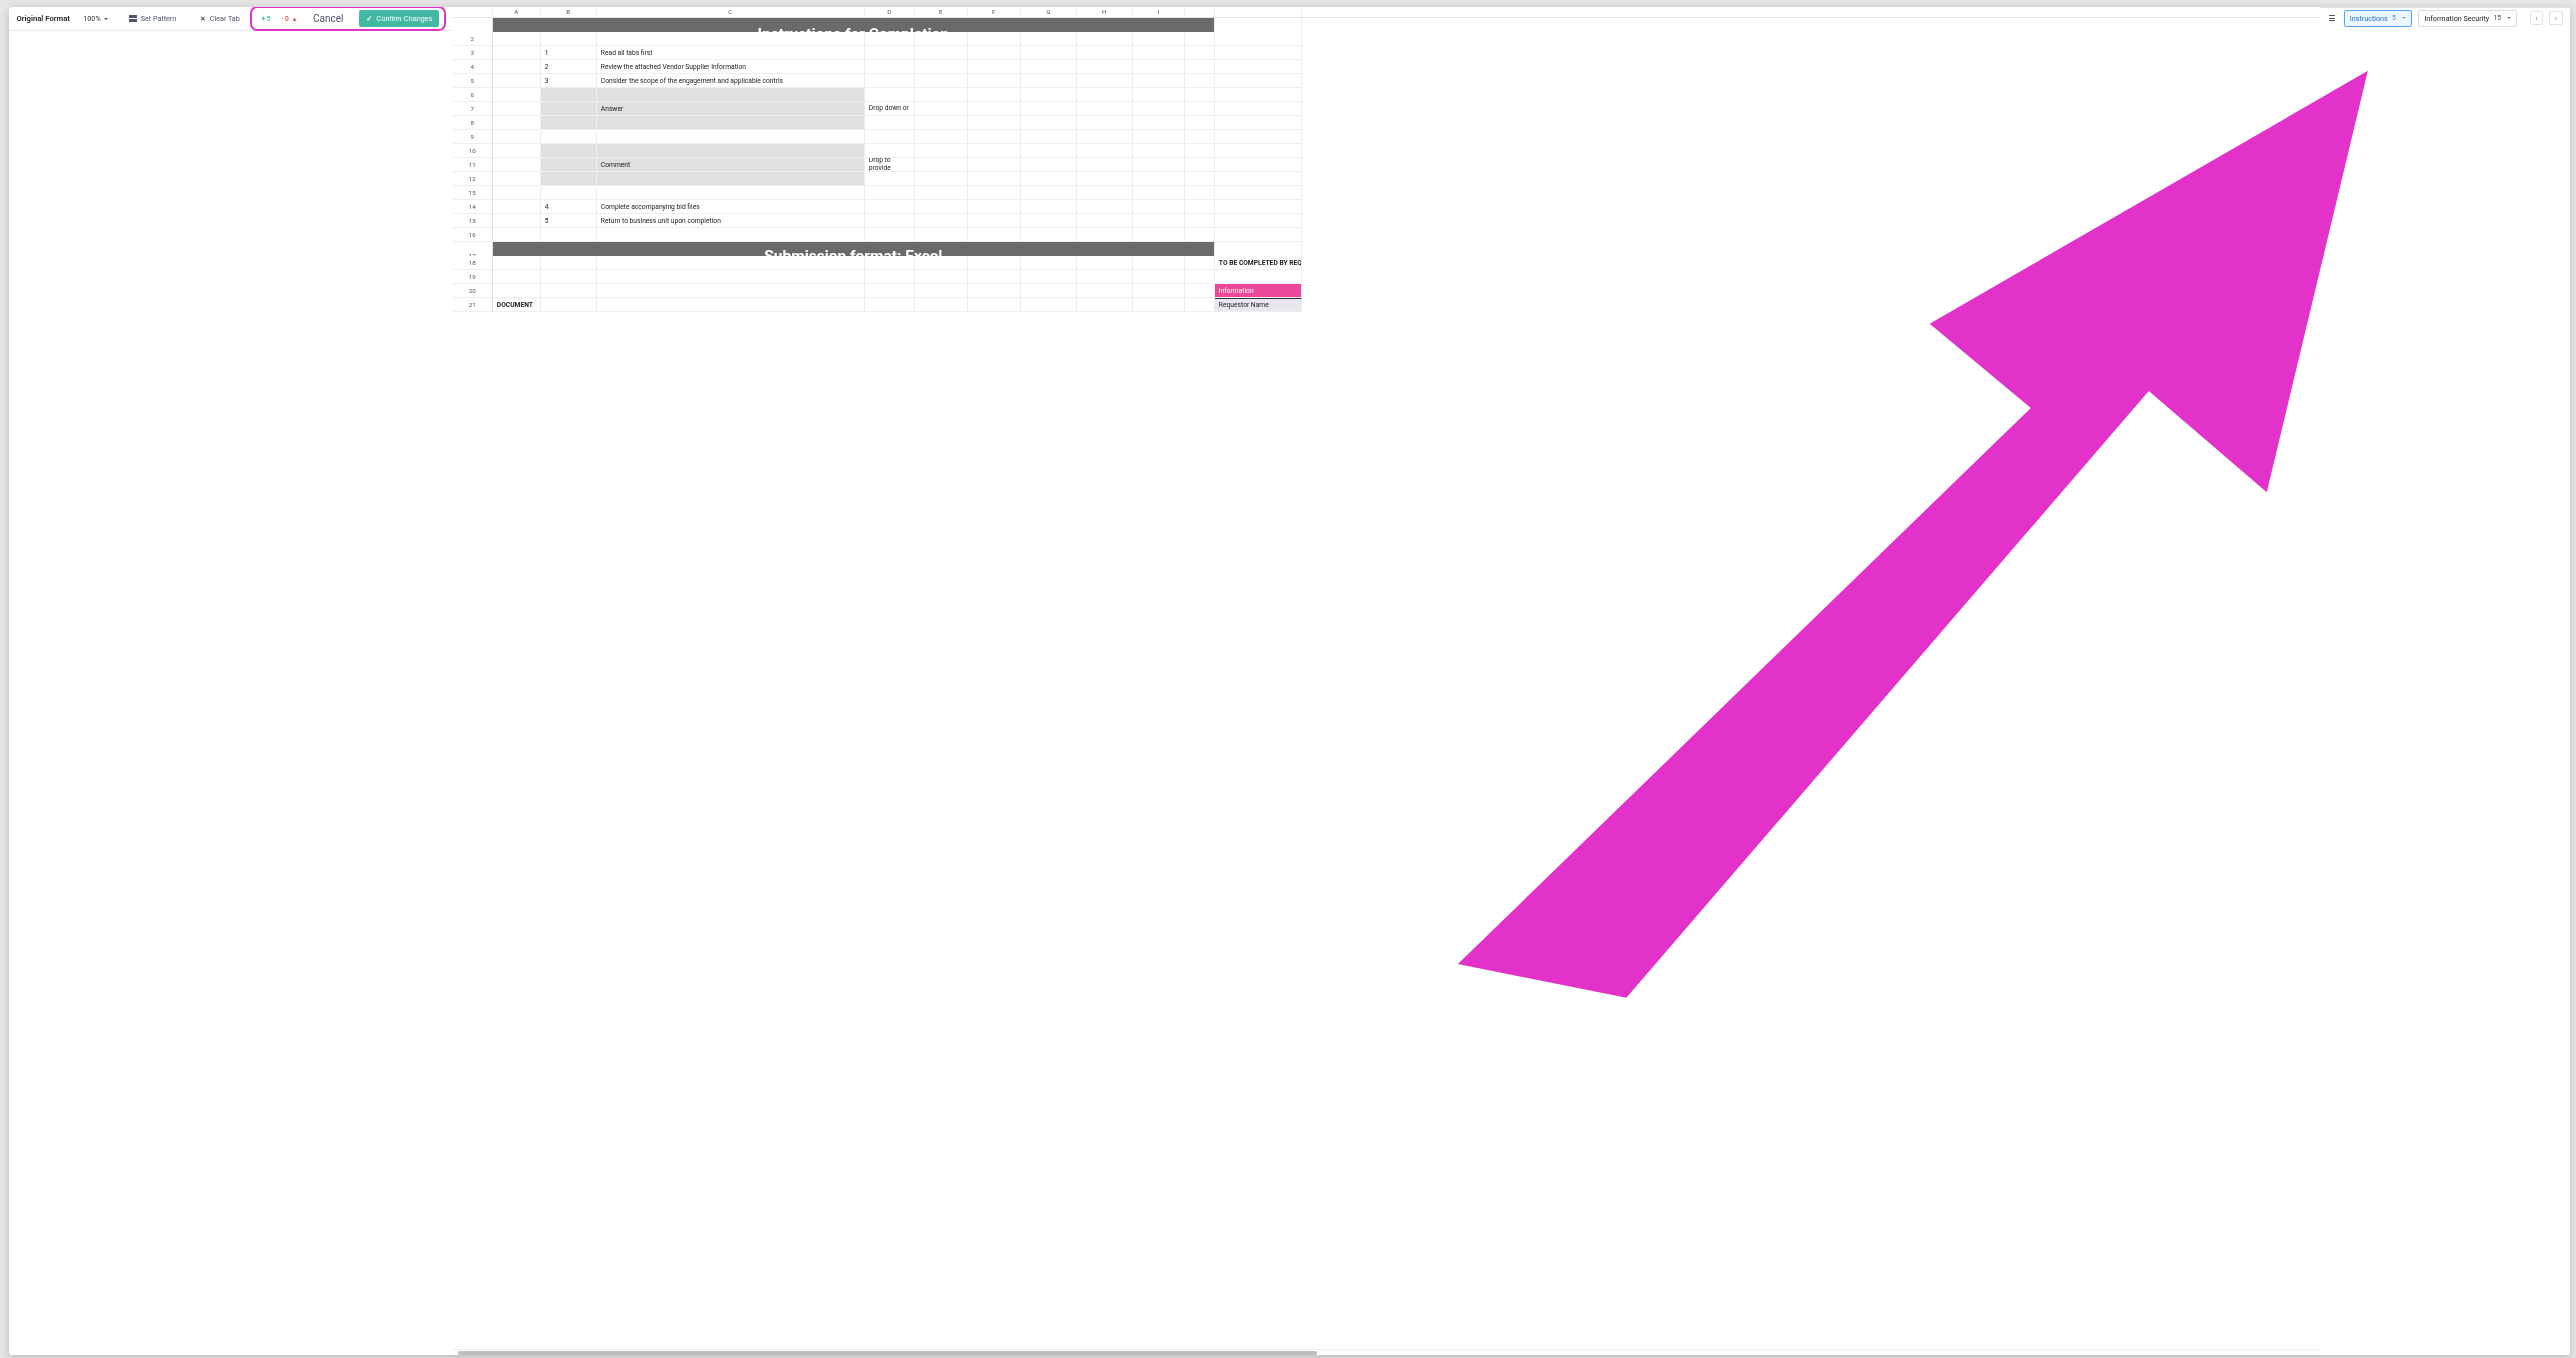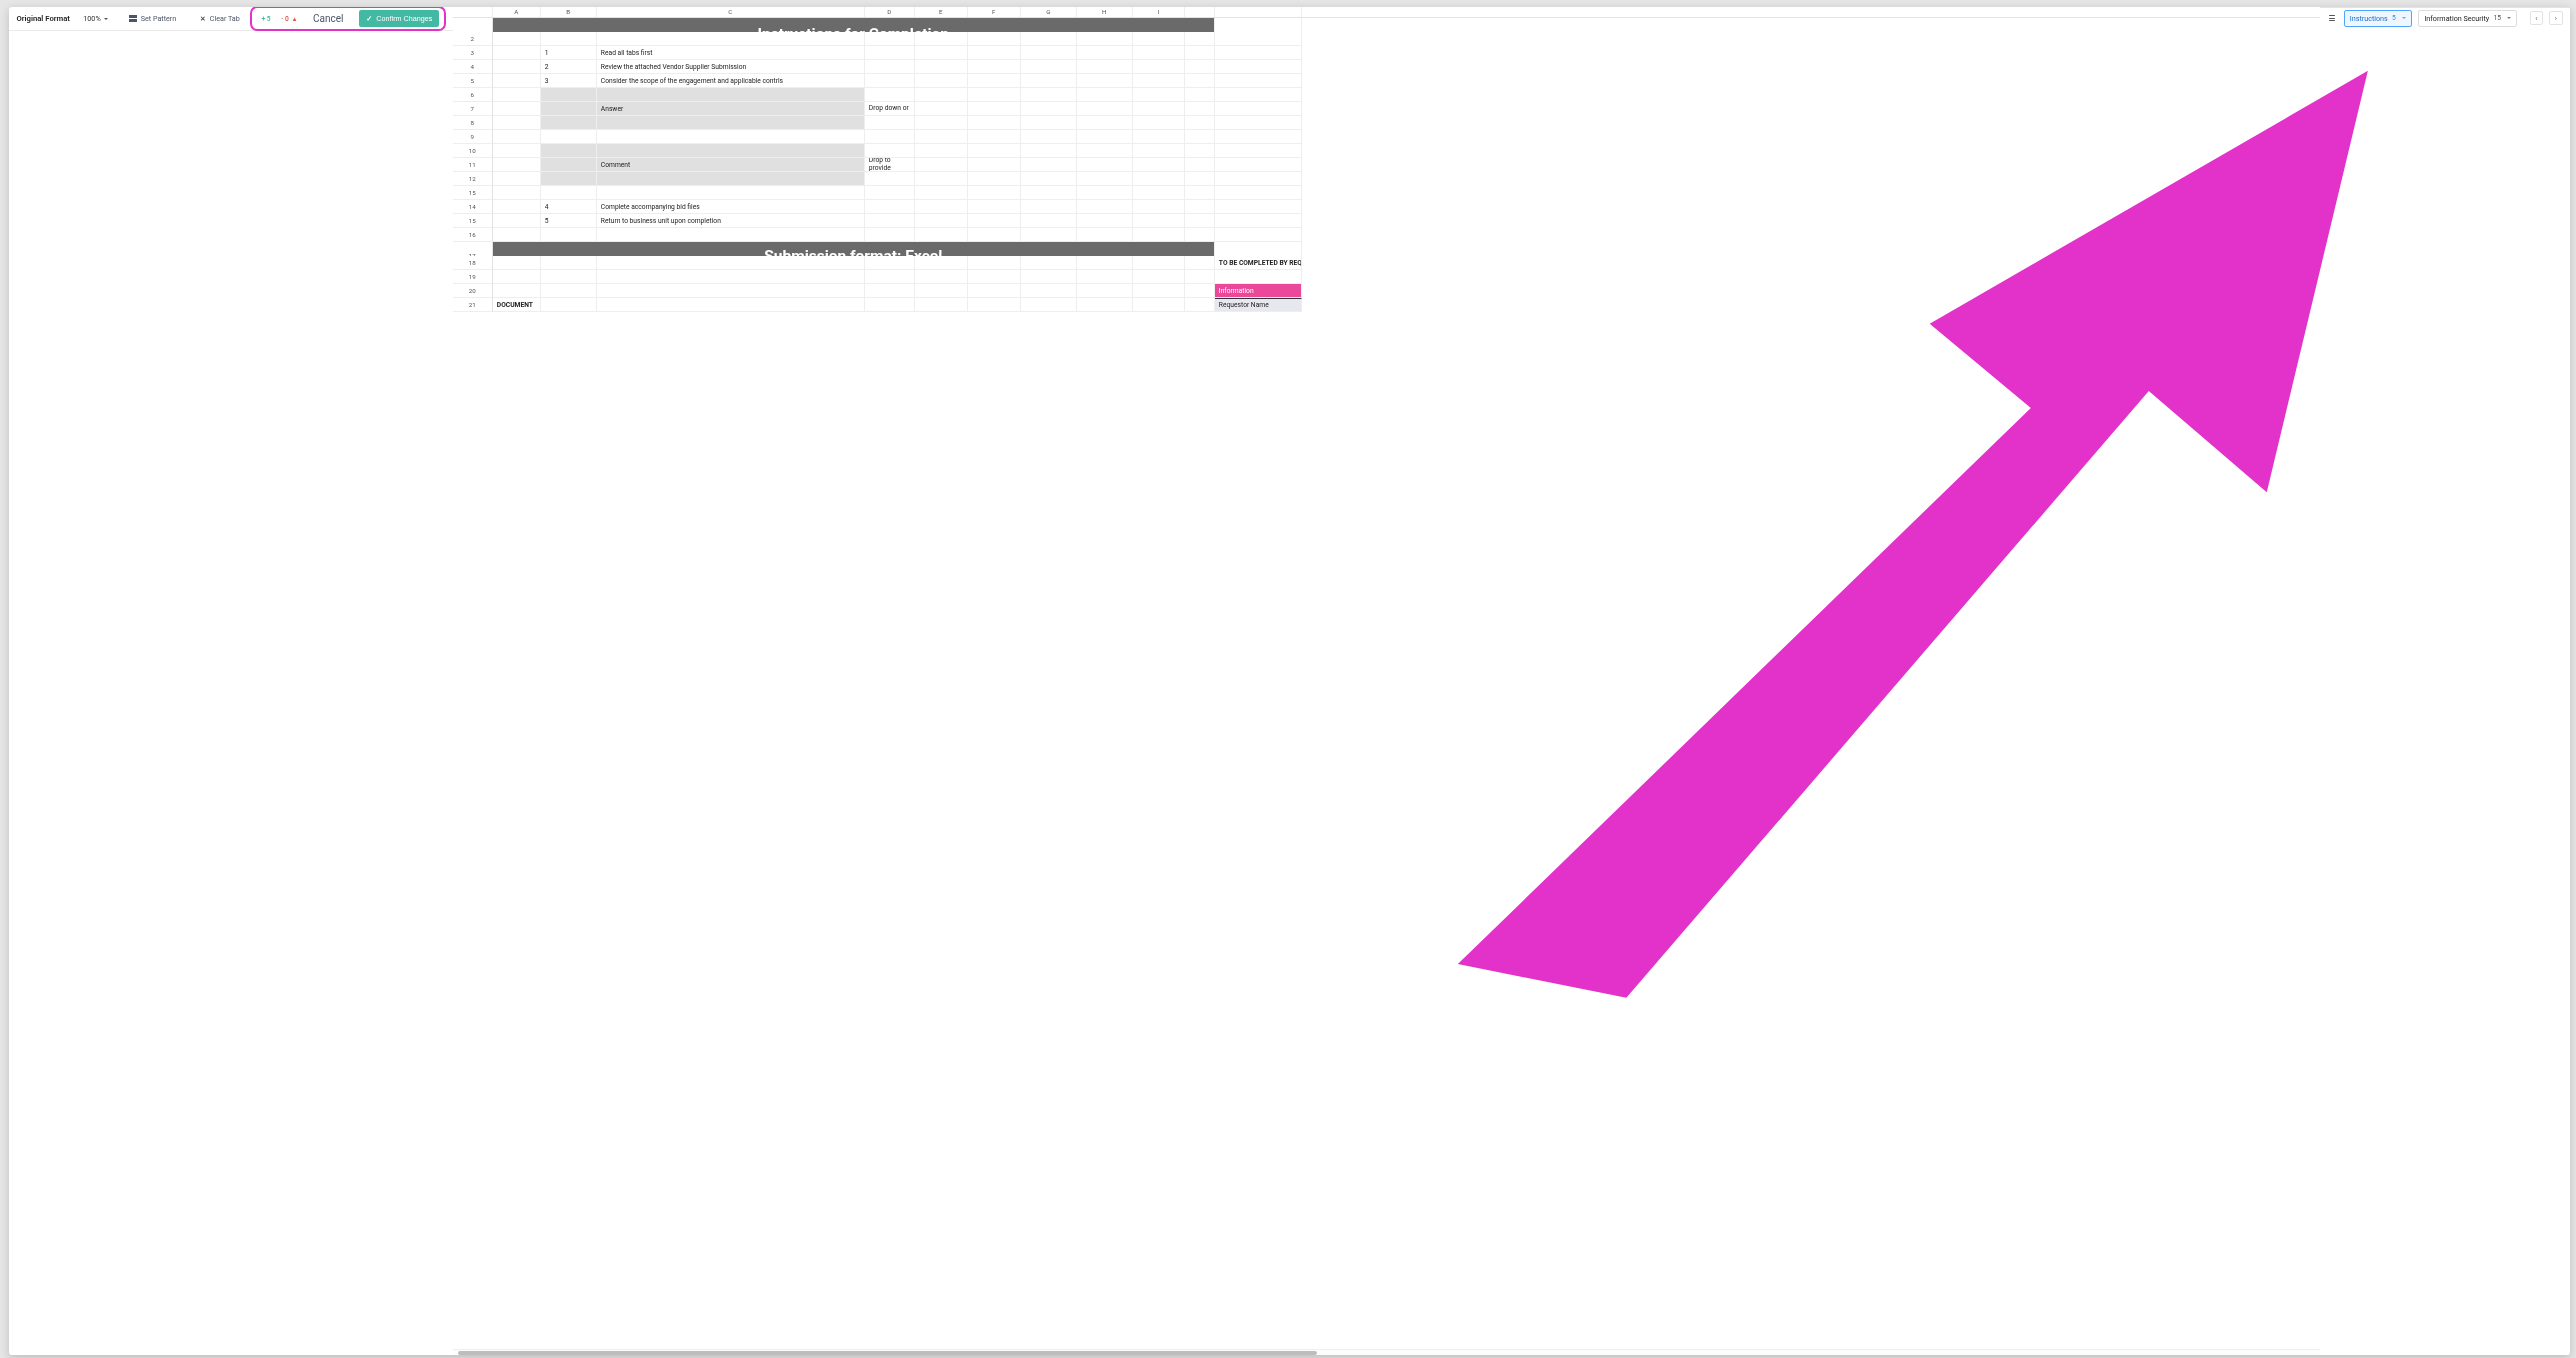--- a/index.html
+++ b/index.html
@@ -272,21 +272,21 @@
       <div class="cell"></div>
       <div class="cell"></div>
       <div class="cell"></div>
       <div class="cell"></div>
       <div class="cell"></div>
       <div class="cell"></div>
 
       <div class="rh">4</div>
       <div class="cell"></div>
       <div class="cell">2</div>
-      <div class="cell">Review the attached Vendor Supplier Submission</div>
+      <div class="cell">Review the attached Vendor Supplier Information</div>
       <div class="cell"></div>
       <div class="cell"></div>
       <div class="cell"></div>
       <div class="cell"></div>
       <div class="cell"></div>
       <div class="cell"></div>
       <div class="cell"></div>
       <div class="cell"></div>
 
       <div class="rh">5</div>

